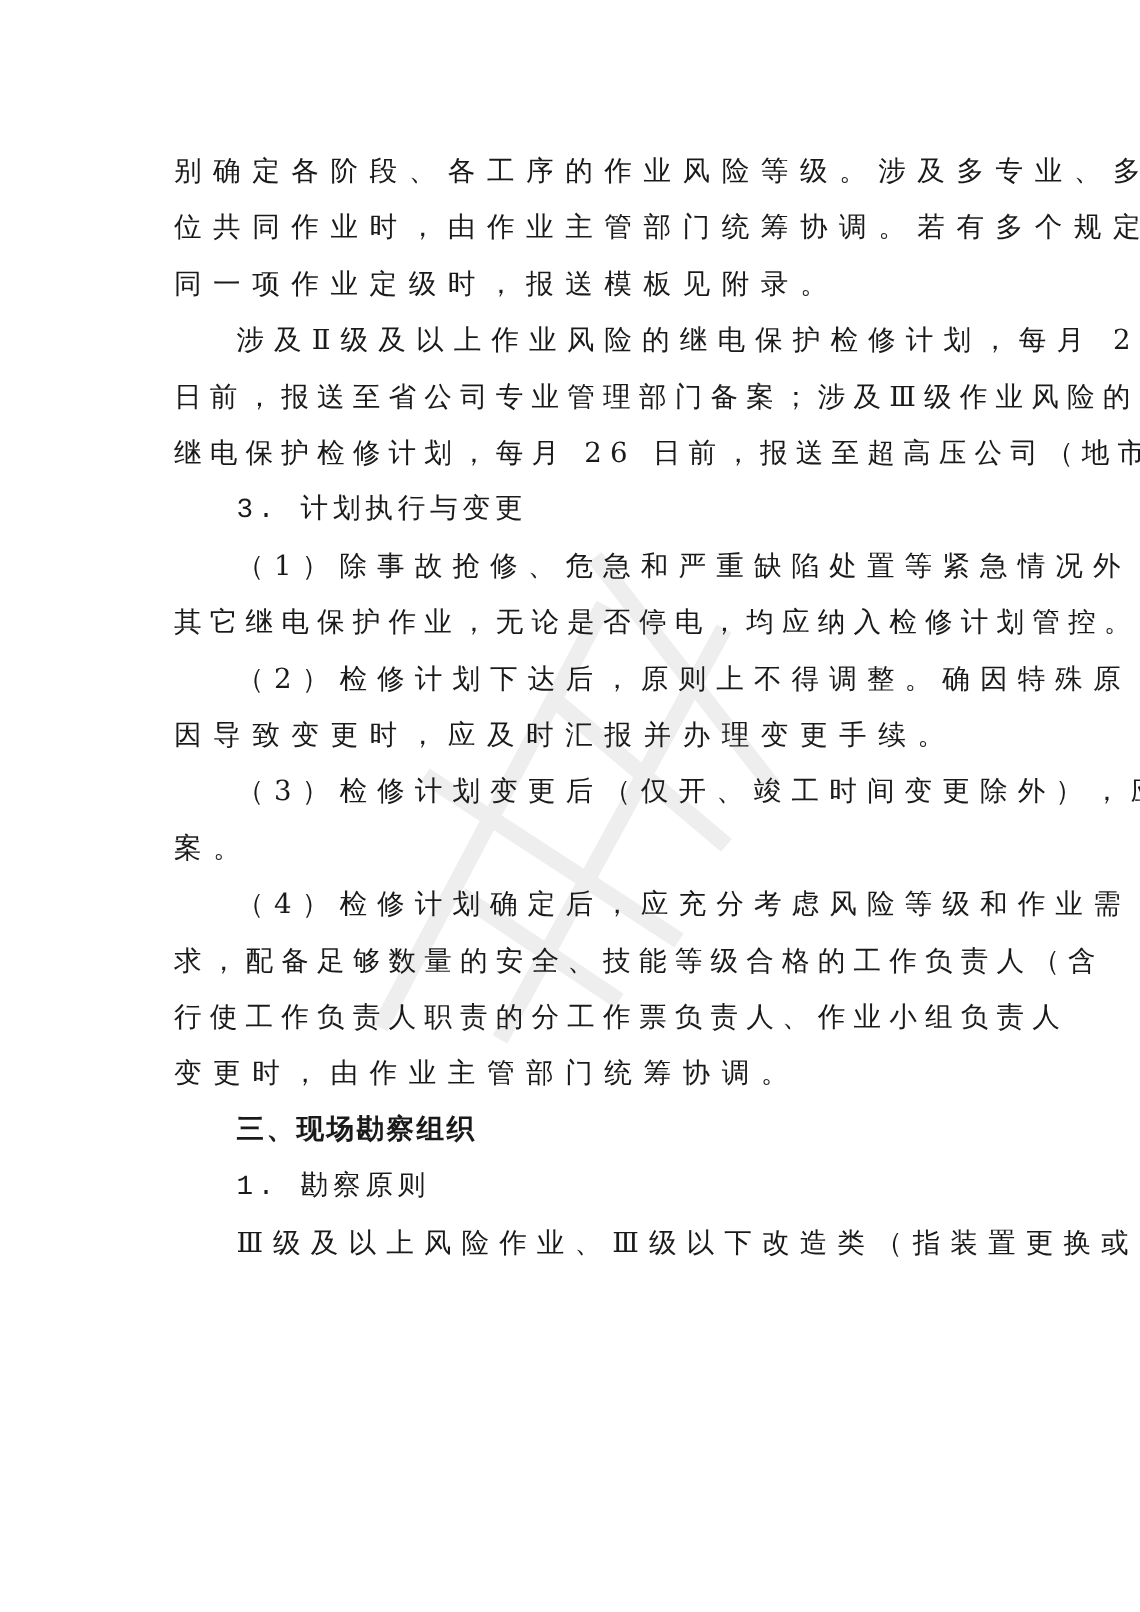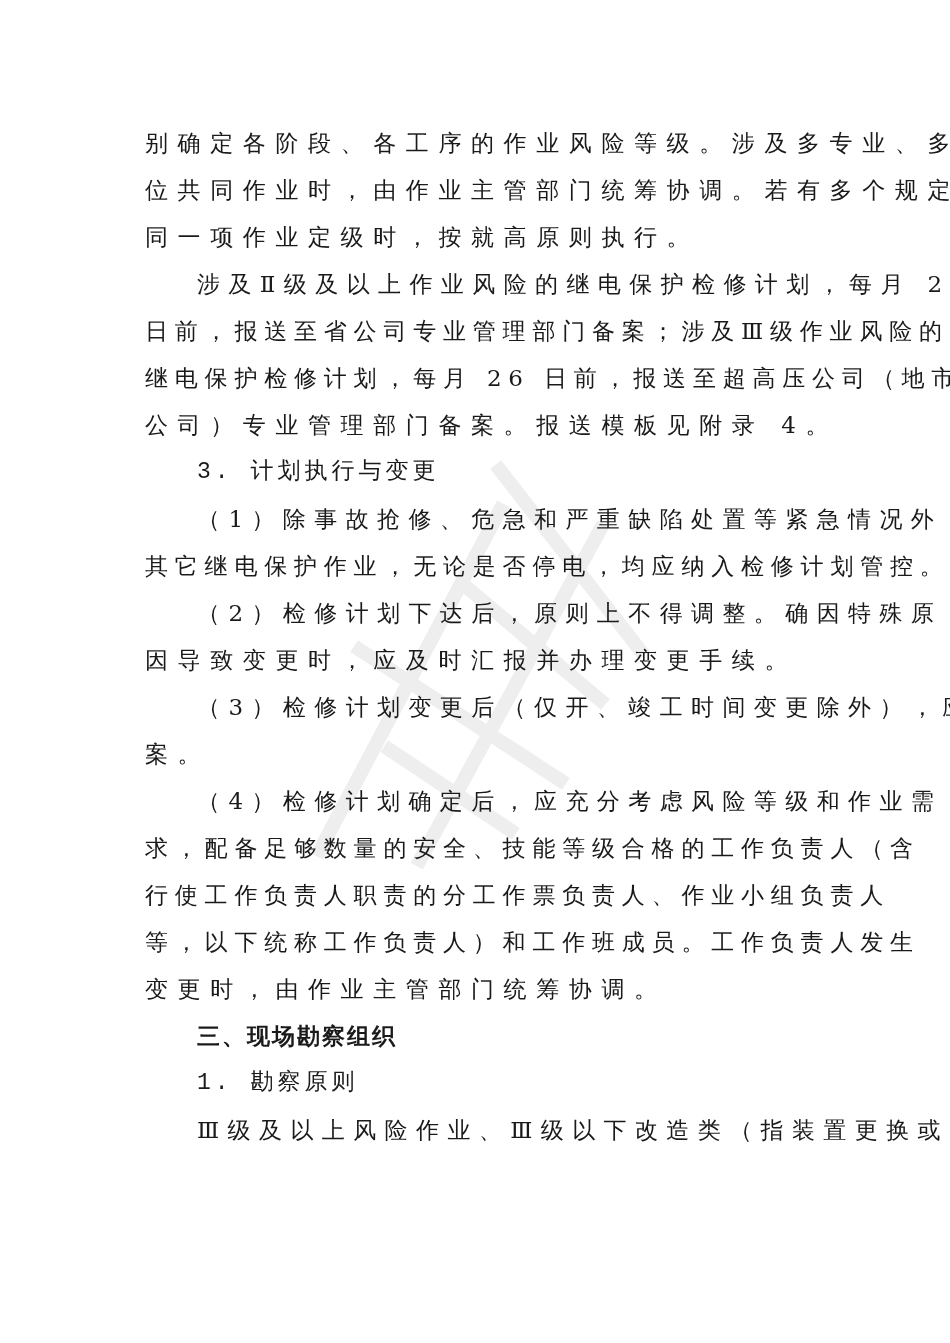--- a/index.html
+++ b/index.html
@@ -17,21 +17,21 @@
     font-size: 23px; color: #1a1a1a;
   }
   .line {
     height: 47px; line-height: 47px; white-space: nowrap;
     letter-spacing: 9.6px;
   }
   .line.tight { letter-spacing: 8.4px; }
   .line.tighter { letter-spacing: 6.8px; }
   .indent { padding-left: 52px; }
   .h1 {
-    font-family: Liberation Sans, sans-serif;
+    font-family: Liberation Mono, monospace;
     font-weight: bold; letter-spacing: 2px;
   }
   .h2 { letter-spacing: 4px; font-family: Liberation Mono, monospace; }
 </style>
 </head>
 <body>
 
 <div class="page">
 
   <svg class="watermark" viewBox="0 0 380 420">
@@ -41,34 +41,32 @@
       <path d="M60 200 L260 330"></path>
       <path d="M200 20 L340 200"></path>
       <path d="M90 300 L210 380"></path>
       <path d="M170 140 L300 250"></path>
     </g>
   </svg>
 
   <div class="content">
     <div class="line">别确定各阶段、各工序的作业风险等级。涉及多专业、多单</div>
     <div class="line">位共同作业时，由作业主管部门统筹协调。若有多个规定对</div>
-    <div class="line">同一项作业定级时，按就高原则执行。</div>
+    <div class="line">同一项作业定级时，报送模板见附录。</div>
     <div class="line indent tight">涉及Ⅱ级及以上作业风险的继电保护检修计划，每月 26</div>
     <div class="line tighter">日前，报送至省公司专业管理部门备案；涉及Ⅲ级作业风险的</div>
     <div class="line tighter">继电保护检修计划，每月 26 日前，报送至超高压公司（地市</div>
-    <div class="line">公司）专业管理部门备案。报送模板见附录 4。</div>
     <div class="line indent h2">3. 计划执行与变更</div>
     <div class="line indent tight">（1）除事故抢修、危急和严重缺陷处置等紧急情况外，</div>
     <div class="line tighter">其它继电保护作业，无论是否停电，均应纳入检修计划管控。</div>
     <div class="line indent tight">（2）检修计划下达后，原则上不得调整。确因特殊原</div>
     <div class="line">因导致变更时，应及时汇报并办理变更手续。</div>
     <div class="line indent tight">（3）检修计划变更后（仅开、竣工时间变更除外），应</div>
     <div class="line">案。</div>
     <div class="line indent tight">（4）检修计划确定后，应充分考虑风险等级和作业需</div>
     <div class="line tighter">求，配备足够数量的安全、技能等级合格的工作负责人（含</div>
     <div class="line tighter">行使工作负责人职责的分工作票负责人、作业小组负责人</div>
-    <div class="line tighter">等，以下统称工作负责人）和工作班成员。工作负责人发生</div>
     <div class="line">变更时，由作业主管部门统筹协调。</div>
     <div class="line indent h1">三、现场勘察组织</div>
     <div class="line indent h2">1. 勘察原则</div>
     <div class="line indent tight">Ⅲ级及以上风险作业、Ⅲ级以下改造类（指装置更换或</div>
   </div>
 </div>
 
 </body></html>

